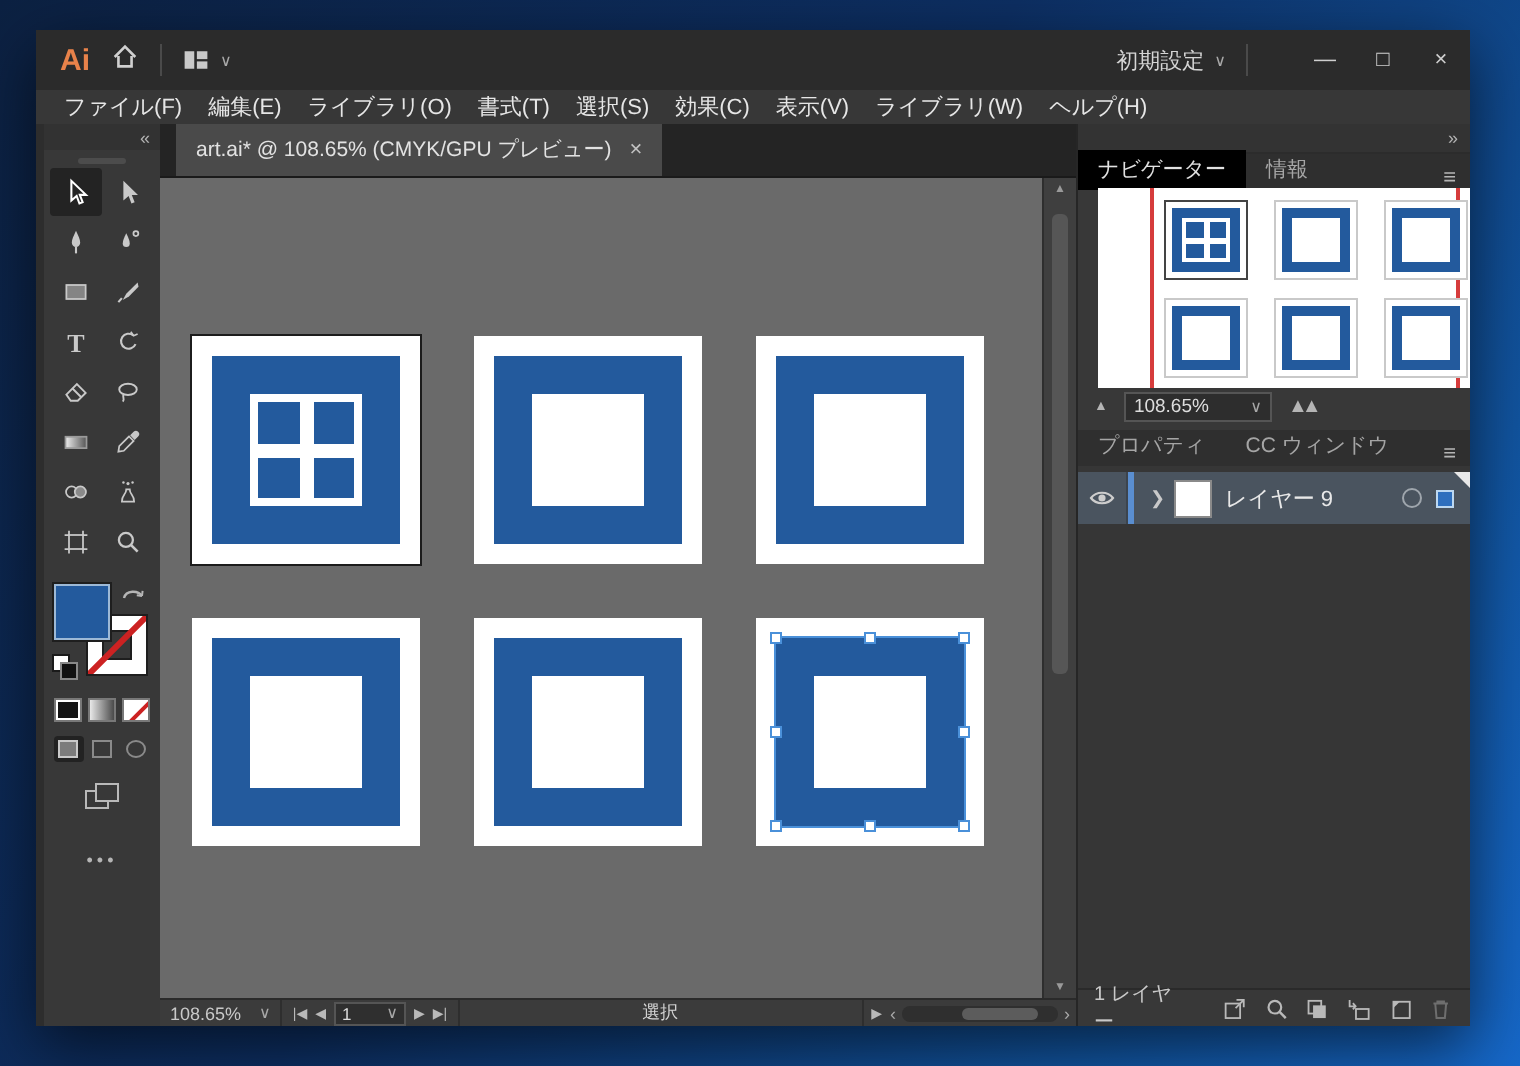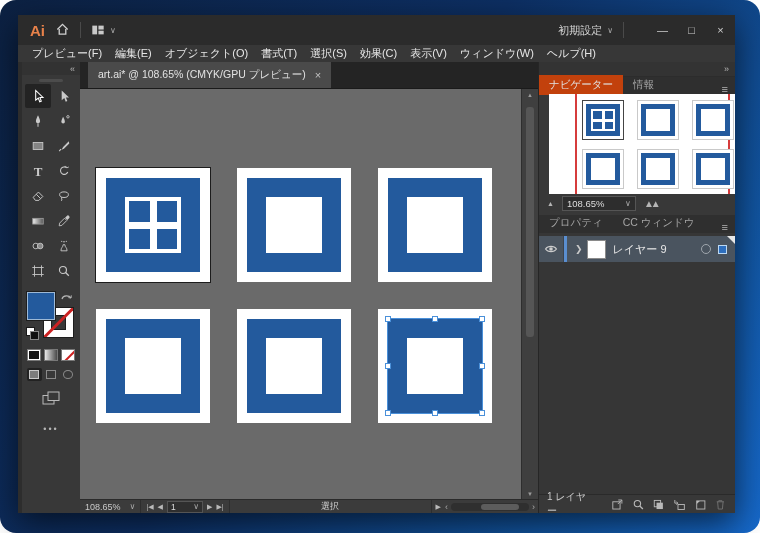--- a/index.html
+++ b/index.html
@@ -1,19 +1,19 @@
 <!DOCTYPE html>
 <html><head>
 <meta charset="utf-8">
 <style>
   html,body{margin:0;padding:0;width:760px;height:533px;overflow:hidden;
     font-family:"Liberation Sans","DejaVu Sans",sans-serif;}
   .abs{position:absolute;}
   #desktop{position:relative;width:760px;height:533px;
-    background:linear-gradient(125deg,#0c2142 0%,#0d2f63 45%,#11549f 80%,#1668c9 100%);border-radius:16px;}
+    background:linear-gradient(125deg,#0c2142 0%,#0d2f63 45%,#11549f 80%,#1668c9 100%);}
   #window{position:absolute;left:18px;top:15px;width:717px;height:498px;
     background:#383838;box-shadow:0 10px 30px rgba(0,0,0,.6);}
   
   #titlebar{position:absolute;left:0;top:0;right:0;height:30px;background:#2b2b2b;
     display:flex;align-items:center;color:#cfcfcf;font-size:11px;}
   .ai-logo{color:#e8824a;font-weight:bold;font-size:15px;margin:0 10px 0 12px;}
   .tb-sep{width:1px;height:16px;background:#4a4a4a;margin:0 10px;}
   .chev{color:#a8a8a8;font-size:8px;margin-left:5px;}
   #searchbox{display:flex;align-items:center;width:150px;height:18px;background:#3e3e3e;
     border:1px solid #5c5c5c;border-radius:2px;padding:0 6px;color:#9a9a9a;font-size:10px;gap:5px;}
@@ -87,21 +87,21 @@
   #sb-status{flex:1;display:flex;align-items:flex-end;justify-content:center;height:100%;
     border-left:1px solid #2e2e2e;border-right:1px solid #2e2e2e;font-size:9px;color:#d5d5d5;}
   #hscroll{width:78px;height:8px;background:#2f2f2f;border-radius:4px;position:relative;margin:0 3px;}
   #hscroll .thumb{position:absolute;left:30px;top:1px;width:38px;height:6px;background:#5c5c5c;border-radius:3px;}
   
   #rightdock{position:absolute;left:520px;top:47px;right:0;bottom:0;background:#383838;border-left:1px solid #262626;}
   #rd-top{height:14px;background:#333;display:flex;align-items:center;justify-content:flex-end;
     padding-right:6px;color:#b5b5b5;font-size:9px;border-bottom:1px solid #2c2c2c;}
   .ptabs{height:18px;background:#2f2f2f;display:flex;align-items:flex-end;font-size:10.5px;color:#a5a5a5;}
   .ptab{padding:3px 10px 3px;}
-  .ptab.active{background:#c2410c;color:#e2e2e2;text-align:center;}
+  .ptab.active{background:#000000;color:#e2e2e2;text-align:center;}
   .ptab-menu{margin-left:auto;padding:0 7px;color:#b5b5b5;font-size:11px;}
   #navpreview{position:absolute;left:10px;right:0;top:32px;height:100px;background:#fff;overflow:hidden;}
   .redguide{position:absolute;top:0;bottom:0;width:2px;background:#d63c3c;}
   .mini{position:absolute;width:42px;height:40px;background:#fff;border:1px solid #c9c9c9;box-sizing:border-box;}
   .mini .mring{position:absolute;inset:3px;border:5px solid #235A9D;background:#fff;}
   .mini.bordered{border:1px solid #444;}
   .minigrid{position:absolute;inset:8px;display:grid;grid-template-columns:1fr 1fr;grid-template-rows:1fr 1fr;gap:3px;padding:2px;box-sizing:border-box;}
   .minigrid div{background:#235A9D;}
   #navzoomrow{position:absolute;left:0;right:0;top:132px;height:18px;display:flex;align-items:center;
     padding:0 8px;gap:8px;color:#b5b5b5;}
@@ -155,28 +155,28 @@
         <span class="chev">∨</span>
       </span>
       <span class="tb-sep"></span>
       <span style="width:14px;"></span>
       <span class="winbtn">—</span>
       <span class="winbtn">□</span>
       <span class="winbtn">×</span>
     </div>
 
     <div id="menubar">
-      <span>プレビュー(F)</span>
+      <span>ファイル(F)</span>
       <span>編集(E)</span>
-      <span>オブジェクト(O)</span>
+      <span>ライブラリ(O)</span>
       <span>書式(T)</span>
       <span>選択(S)</span>
       <span>効果(C)</span>
       <span>表示(V)</span>
-      <span>ウィンドウ(W)</span>
+      <span>ライブラリ(W)</span>
       <span>ヘルプ(H)</span>
     </div>
 
     <div id="leftdock">
       <div id="dock-top">
         <span>«</span>
       </div>
       <div id="dock-grip"></div>
       <div id="toolgrid">
         <div class="tcell active">

